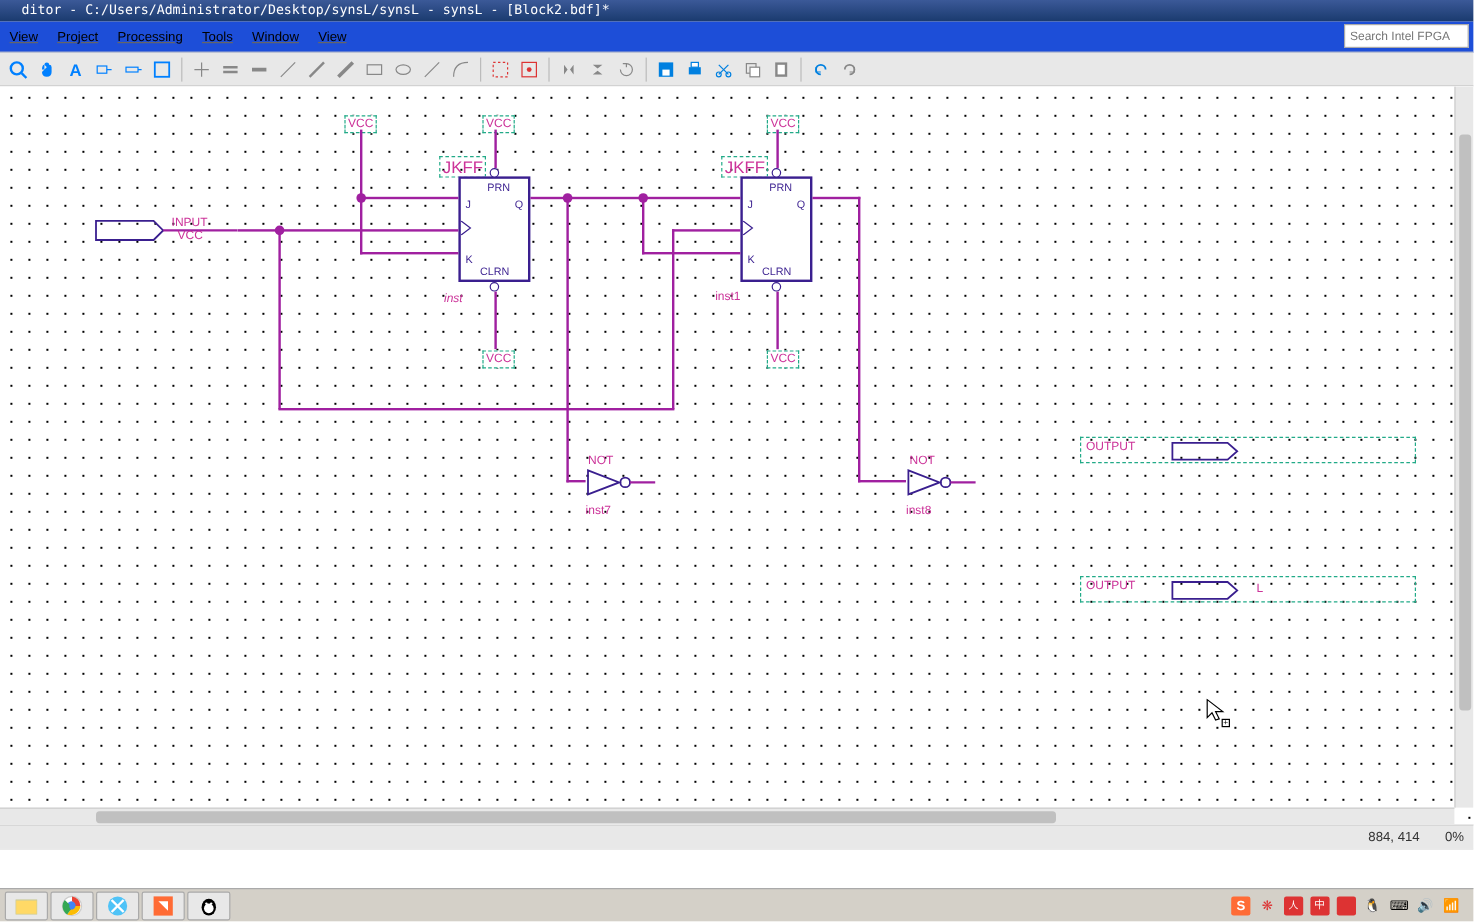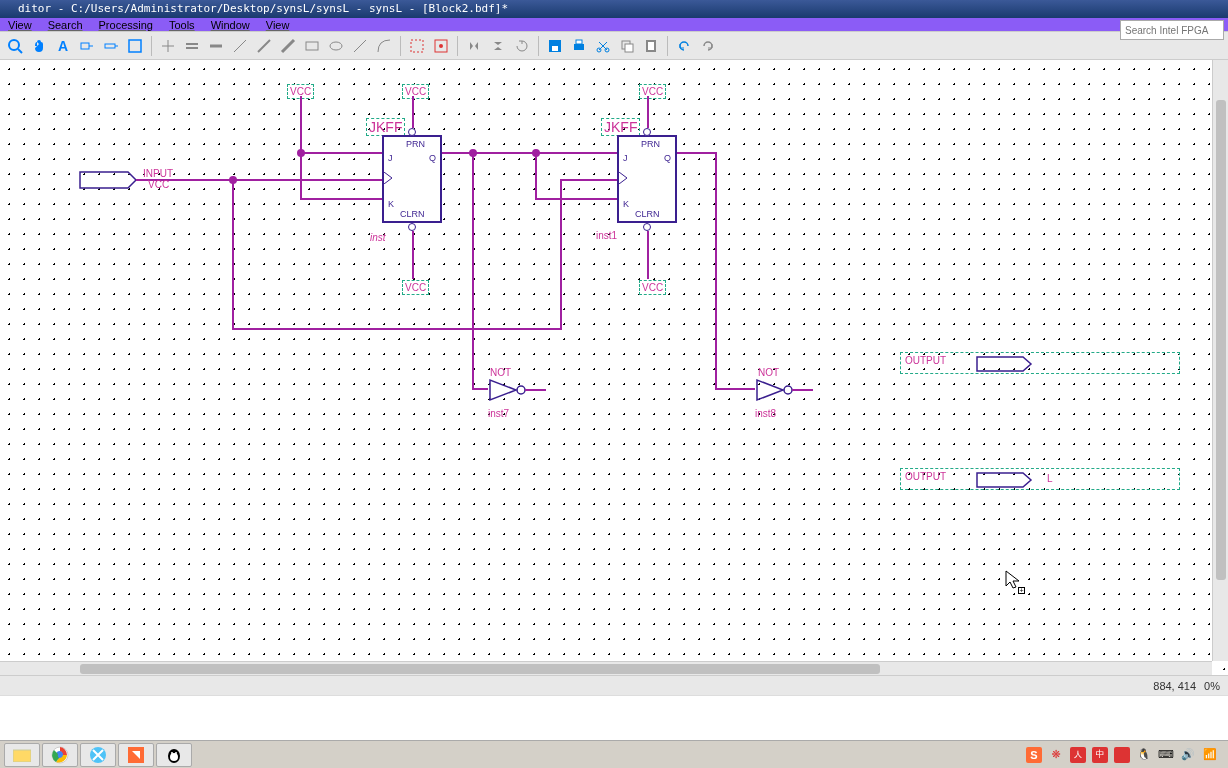--- a/index.html
+++ b/index.html
@@ -1,20 +1,20 @@
 <!DOCTYPE html>
 <html><head>
 <meta charset="utf-8">
 <style>
 * { box-sizing: border-box; margin: 0; padding: 0; }
 body { font-family: Tahoma, sans-serif; font-size: 11px; background: #fff; overflow: hidden; width: 1228px; height: 768px; position: relative; }
 
 .titlebar { background: linear-gradient(#3b5998, #1a3a6e); color: #fff; height: 18px; padding: 2px 18px; font-size: 11px; font-family: monospace; }
 
-.menubar { background: #8b5cf6; height: 14px; display: flex; align-items: center; padding: 0 8px; gap: 16px; border-bottom: 1px solid #ccc; }
+.menubar { background: #1d4ed8; height: 26px; display: flex; align-items: center; padding: 0 8px; gap: 16px; border-bottom: 1px solid #ccc; }
 .menubar span { text-decoration: underline; text-decoration-color: #666; cursor: pointer; }
 
 .searchbox { position: absolute; right: 4px; top: 20px; width: 104px; height: 20px; border: 1px solid #aaa; background: #fff; padding: 2px 4px; font-size: 10px; color: #888; }
 
 .toolbar { background: #e8e8e8; height: 28px; display: flex; align-items: center; padding: 0 4px; gap: 2px; border-bottom: 1px solid #ccc; }
 .tool-btn { width: 22px; height: 22px; display: flex; align-items: center; justify-content: center; cursor: pointer; border-radius: 2px; }
 .tool-sep { width: 1px; height: 20px; background: #bbb; margin: 0 3px; }
 
 .canvas-area { position: relative; width: 1228px; height: 615px; overflow: hidden; background: #fff; }
 .dotgrid { position: absolute; inset: 0; background-image: radial-gradient(#000 1px, transparent 1px); background-size: 15px 15px; background-position: 2px 2px; }
@@ -35,41 +35,41 @@
 
 .input-pin { position: absolute; }
 
 svg.not-gate { position: absolute; }
 
 .scrollbar-h { position: absolute; bottom: 0; left: 0; right: 16px; height: 14px; background: #e8e8e8; border-top: 1px solid #ccc; }
 .scrollbar-h .thumb { position: absolute; left: 80px; width: 800px; height: 10px; top: 2px; background: #c0c0c0; border-radius: 3px; }
 .scrollbar-v { position: absolute; right: 0; top: 0; bottom: 14px; width: 16px; background: #e8e8e8; border-left: 1px solid #ccc; }
 .scrollbar-v .thumb { position: absolute; top: 40px; height: 480px; width: 10px; left: 3px; background: #c0c0c0; border-radius: 3px; }
 
-.statusbar { background: #e8e8e8; height: 20px; border-top: 1px solid #ccc; display: flex; justify-content: flex-end; align-items: center; padding: 0 8px; font-size: 11px; color: #333; gap: 8px; }
+.statusbar { background: #e8e8e8; height: 20px; border-top: 1px solid #ccc; display: flex; justify-content: flex-end; align-items: center; padding: 0 8px; font-size: 11px; color: #333; gap: 21px; }
 
 .gap-bar { height: 36px; background: #fff; border-top: 1px solid #ddd; }
 
 .taskbar { position: absolute; bottom: 0; left: 0; right: 0; height: 28px; background: #d4d0c8; border-top: 1px solid #aaa; display: flex; align-items: center; padding: 0 4px; gap: 2px; }
 .task-icon { width: 36px; height: 24px; display: flex; align-items: center; justify-content: center; border: 1px solid #aaa; border-radius: 2px; background: #e8e8e8; cursor: pointer; }
 .tray { margin-left: auto; display: flex; align-items: center; gap: 6px; padding-right: 6px; }
 .tray-icon { width: 16px; height: 16px; display: flex; align-items: center; justify-content: center; font-size: 11px; }
 
 .cursor { position: absolute; left: 1005px; top: 510px; pointer-events: none; z-index: 100; }
 </style>
 </head>
 <body>
 
 <div class="titlebar">
   <span>ditor - C:/Users/Administrator/Desktop/synsL/synsL - synsL - [Block2.bdf]*</span>
 </div>
 
 <div class="menubar">
   <span>View</span>
-  <span>Search</span>
+  <span>Project</span>
   <span>Processing</span>
   <span>Tools</span>
   <span>Window</span>
   <span>View</span>
 </div>
 
 <input class="searchbox" placeholder="Search Intel FPGA" style="">
 
 <div class="toolbar">
   <div class="tool-btn">

